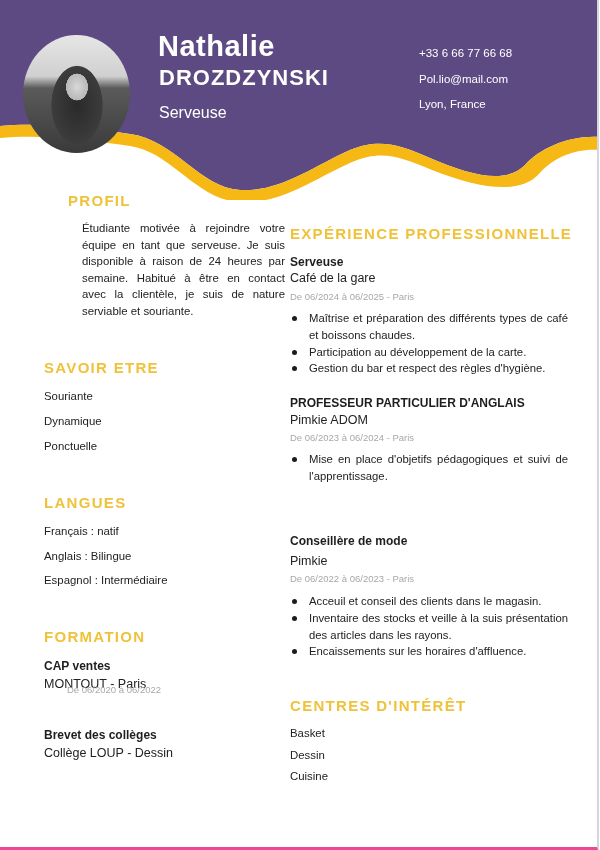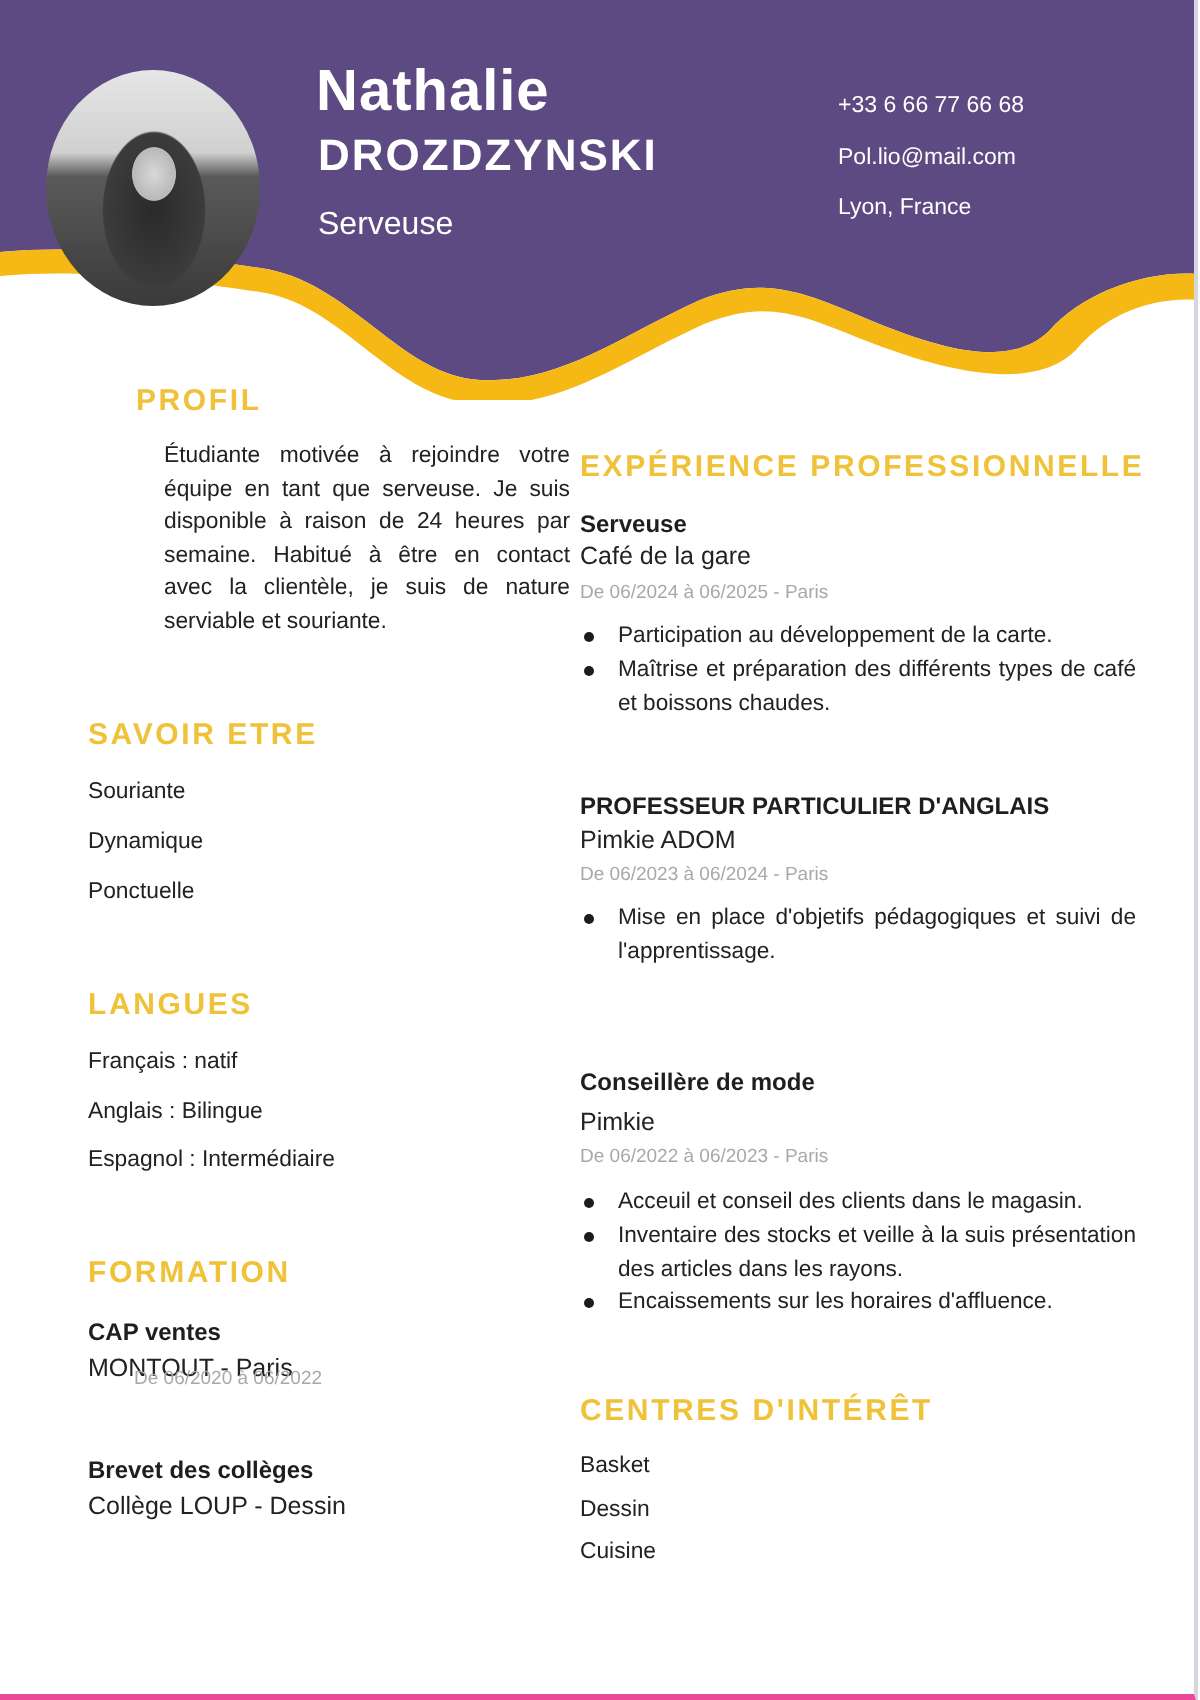--- a/index.html
+++ b/index.html
@@ -77,22 +77,23 @@
   <div class="entry-date" style="left:44px;top:684px;margin-left:23px;">De 06/2020 à 06/2022</div>
   <div class="entry-title" style="left:44px;top:728px;">Brevet des collèges</div>
   <div class="entry-org" style="left:44px;top:746px;">Collège LOUP - Dessin</div>
 
   <div class="h2" style="left:290px;top:225px;">EXPÉRIENCE PROFESSIONNELLE</div>
 
   <div class="entry-title" style="left:290px;top:255px;">Serveuse</div>
   <div class="entry-org" style="left:290px;top:271px;">Café de la gare</div>
   <div class="entry-date" style="left:290px;top:291px;">De 06/2024 à 06/2025 - Paris</div>
   <ul class="bullets" style="left:290px;top:310px;width:278px;">
+    <li>Maîtrise et préparation des différents types de café et boissons chaudes.</li>
     <li>Participation au développement de la carte.</li>
-    <li>Maîtrise et préparation des différents types de café et boissons chaudes.</li>
+    <li>Gestion du bar et respect des règles d'hygiène.</li>
   </ul>
 
   <div class="entry-title" style="left:290px;top:396px;">PROFESSEUR PARTICULIER D'ANGLAIS</div>
   <div class="entry-org" style="left:290px;top:413px;">Pimkie ADOM</div>
   <div class="entry-date" style="left:290px;top:432px;">De 06/2023 à 06/2024 - Paris</div>
   <ul class="bullets" style="left:290px;top:451px;width:278px;">
     <li>Mise en place d'objetifs pédagogiques et suivi de l'apprentissage.</li>
   </ul>
 
   <div class="entry-title" style="left:290px;top:534px;">Conseillère de mode</div>

